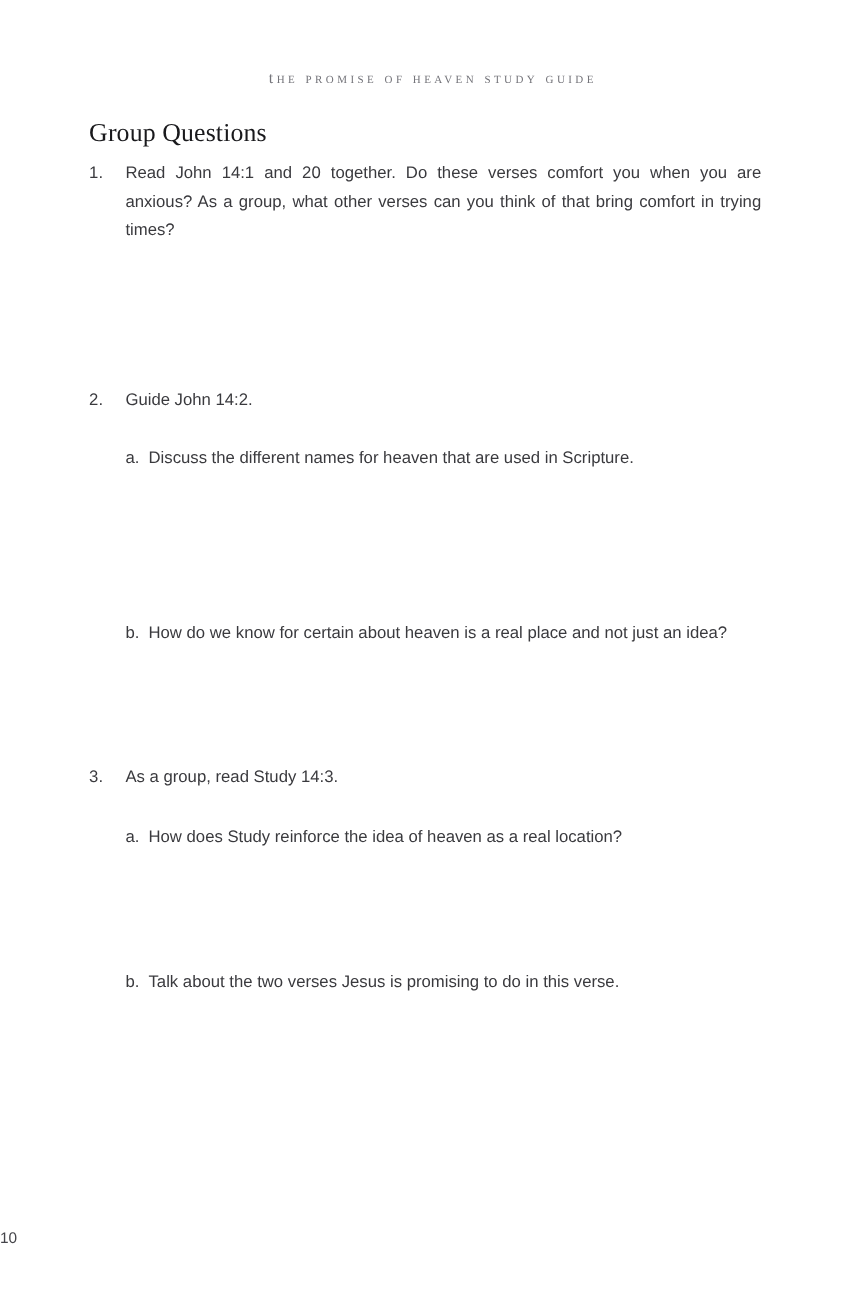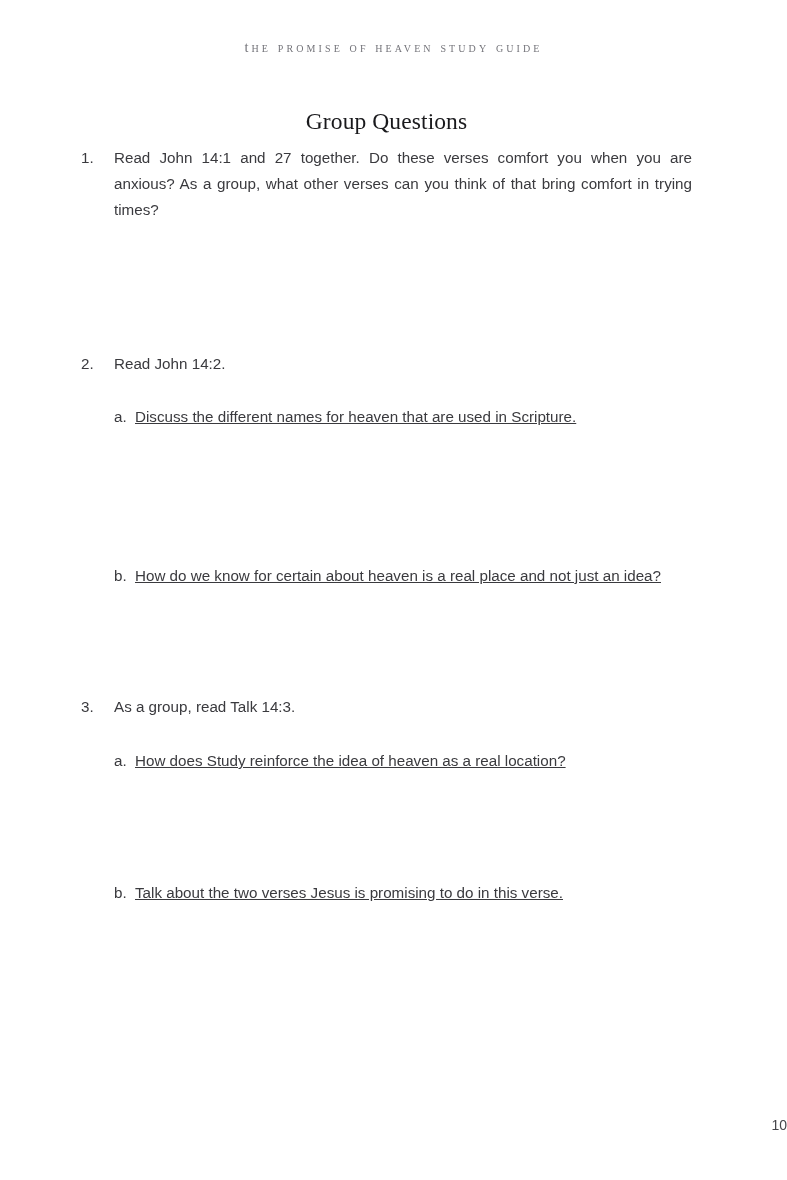--- a/index.html
+++ b/index.html
@@ -19,21 +19,21 @@
 
   .page {
     position: absolute;
     inset: 0;
     background: #ffffff;
   }
 
   
   .running-header {
     position: absolute;
-    top: 40px;
+    top: 64px;
     left: 0;
     right: 0;
     text-align: center;
     font-family: "Liberation Serif", "DejaVu Serif", serif;
     font-size: 14.5px;
     letter-spacing: 3.1px;
     color: #74747a;
     font-variant: small-caps;
     text-transform: lowercase;
     white-space: nowrap;
@@ -50,21 +50,20 @@
   }
 
   .page-title {
     font-family: "Liberation Serif", "DejaVu Serif", serif;
     font-size: 23.5px;
     font-weight: 400;
     color: #19191c;
     letter-spacing: 0.1px;
     margin: 0 0 10px 0;
     line-height: 1.15;
-    text-align: center;
   }
 
   
   .q {
     position: relative;
     padding-left: 33px;        
     font-size: 15.2px;
     line-height: 26px;
     color: #3a3a3e;
     text-align: justify;
@@ -96,76 +95,76 @@
   }
   .sub-letter {
     position: absolute;
     left: 0;
     top: 0;
     width: 18px;
     color: #3a3a3e;
     font-size: 15.2px;
     line-height: 26px;
   }
-  .sub-text { display: block; text-decoration: underline; }
+  .sub-text { display: block; }
 
   
   .answer-space { display: block; }
 
   
   .page-number {
     position: absolute;
     left: 0;
     right: 0;
     top: 1118px;
-    text-align: right;
+    text-align: left;
     font-size: 14px;
     color: #45454a;
     line-height: 1;
   }
 </style>
 </head>
 <body>
 
 <div class="page">
 
   <div class="running-header">The Promise of Heaven Study Guide</div>
 
   <div class="content">
 
     <h1 class="page-title">Group Questions</h1>
 
     <div class="q">
       <span class="q-num">1.</span>
-      <span class="q-text">Read John 14:1 and 27 together. Do these verses comfort you when you are anxious? As a group, what other verses can you think of that bring comfort in trying times?</span>
+      <span class="q-text">Read John 14:1 and 20 together. Do these verses comfort you when you are anxious? As a group, what other verses can you think of that bring comfort in trying times?</span>
     </div>
     <div class="answer-space" style="height:128px"></div>
 
     <div class="q" style="margin-top:0">
       <span class="q-num">2.</span>
-      <span class="q-text">Read John 14:2.</span>
+      <span class="q-text">Guide John 14:2.</span>
     </div>
 
     <div class="answer-space" style="height:27px"></div>
 
     <div class="sub">
       <span class="sub-letter">a.</span>
       <span class="sub-text">Discuss the different names for heaven that are used in Scripture.</span>
     </div>
     <div class="answer-space" style="height:133px"></div>
 
     <div class="sub">
       <span class="sub-letter">b.</span>
       <span class="sub-text">How do we know for certain about heaven is a real place and not just an idea?</span>
     </div>
     <div class="answer-space" style="height:105px"></div>
 
     <div class="q">
       <span class="q-num">3.</span>
-      <span class="q-text">As a group, read Talk 14:3.</span>
+      <span class="q-text">As a group, read Study 14:3.</span>
     </div>
 
     <div class="answer-space" style="height:28px"></div>
 
     <div class="sub">
       <span class="sub-letter">a.</span>
       <span class="sub-text">How does Study reinforce the idea of heaven as a real location?</span>
     </div>
     <div class="answer-space" style="height:106px"></div>
 

